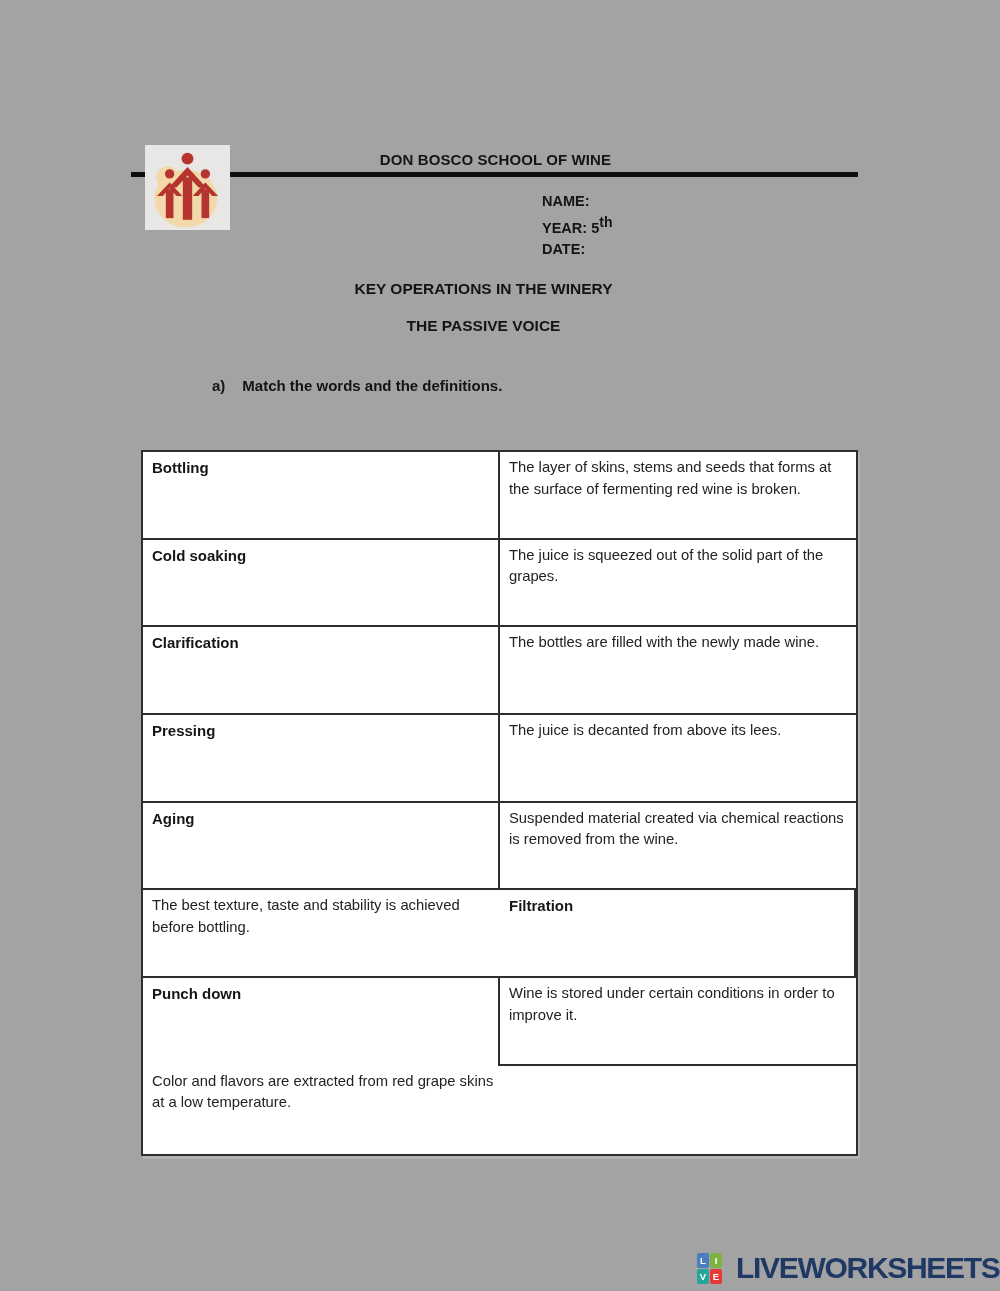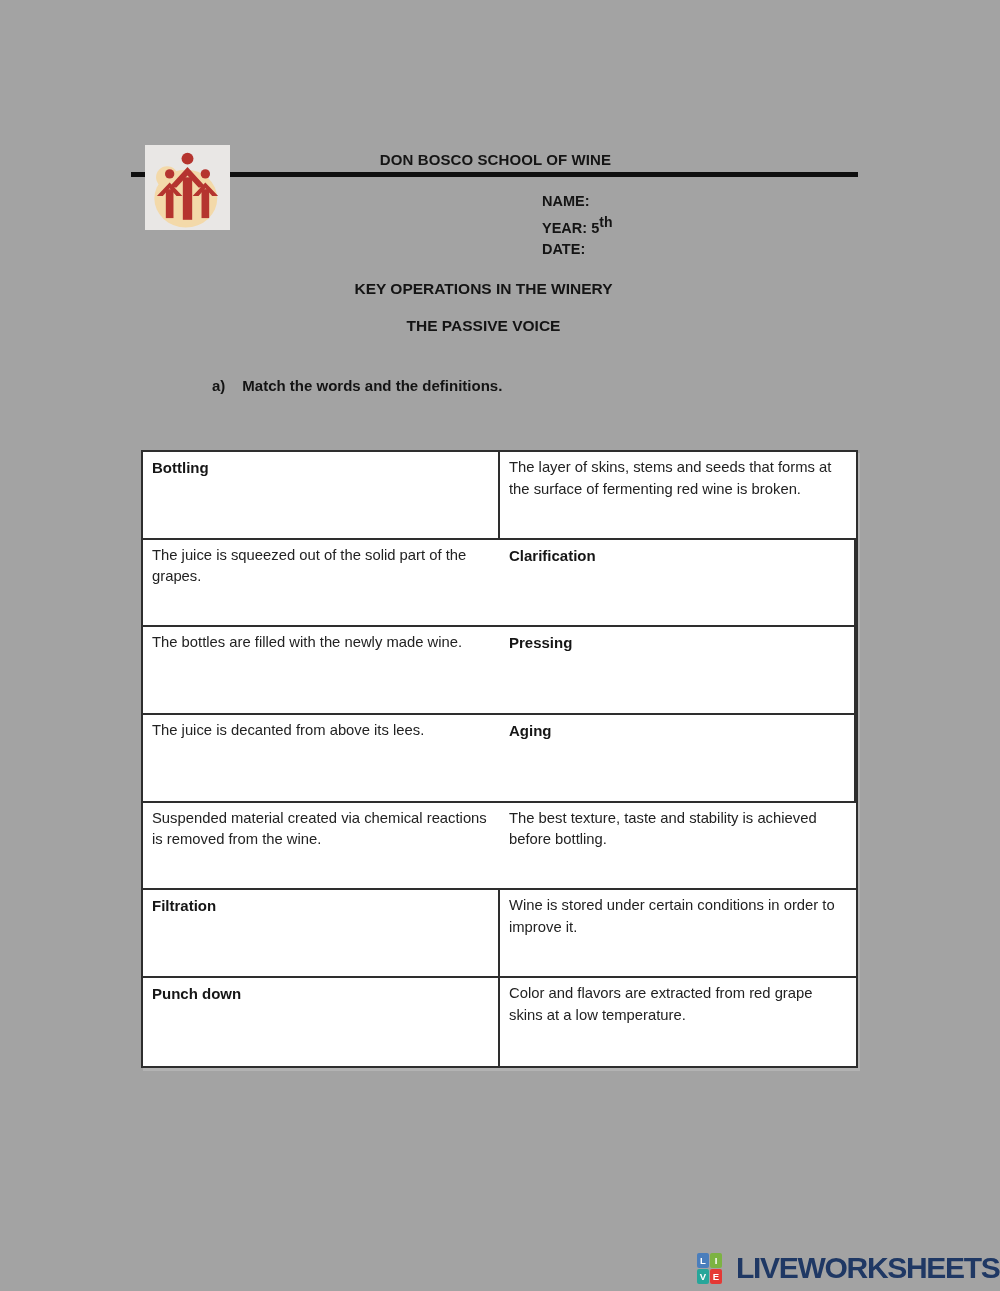--- a/index.html
+++ b/index.html
@@ -114,31 +114,32 @@
   <div class="title-main">KEY OPERATIONS IN THE WINERY</div>
   <div class="title-sub">THE PASSIVE VOICE</div>
 
   <div class="instruction">
     <span class="letter">a)</span><span>Match the words and the definitions.</span>
   </div>
 
   <div class="match-table">
     <div class="cell term">Bottling</div>
     <div class="cell def">The layer of skins, stems and seeds that forms at the surface of fermenting red wine is broken.</div>
+    <div class="cell term">Cold soaking</div>
     <div class="cell def">The juice is squeezed out of the solid part of the grapes.</div>
     <div class="cell term">Clarification</div>
     <div class="cell def">The bottles are filled with the newly made wine.</div>
     <div class="cell term">Pressing</div>
     <div class="cell def">The juice is decanted from above its lees.</div>
     <div class="cell term">Aging</div>
     <div class="cell def">Suspended material created via chemical reactions is removed from the wine.</div>
     <div class="cell def">The best texture, taste and stability is achieved before bottling.</div>
     <div class="cell term">Filtration</div>
+    <div class="cell term last">Punch down</div>
     <div class="cell def">Wine is stored under certain conditions in order to improve it.</div>
-    <div class="cell term last">Punch down</div>
     <div class="cell def last">Color and flavors are extracted from red grape skins at a low temperature.</div>
   </div>
 
   <div class="lw-logo">
     <div class="lw-icon">
       <div class="lw-sq" style="background: rgb(74, 126, 188);">L</div>
       <div class="lw-sq" style="background: rgb(124, 179, 66);">I</div>
       <div class="lw-sq" style="background: rgb(38, 166, 154);">V</div>
       <div class="lw-sq" style="background: rgb(229, 57, 53);">E</div>
     </div>

